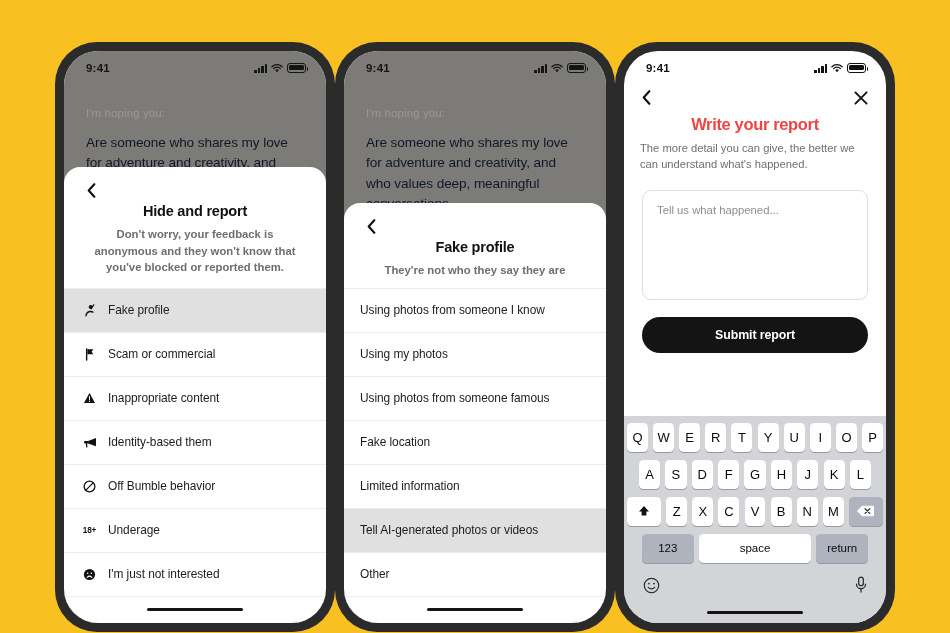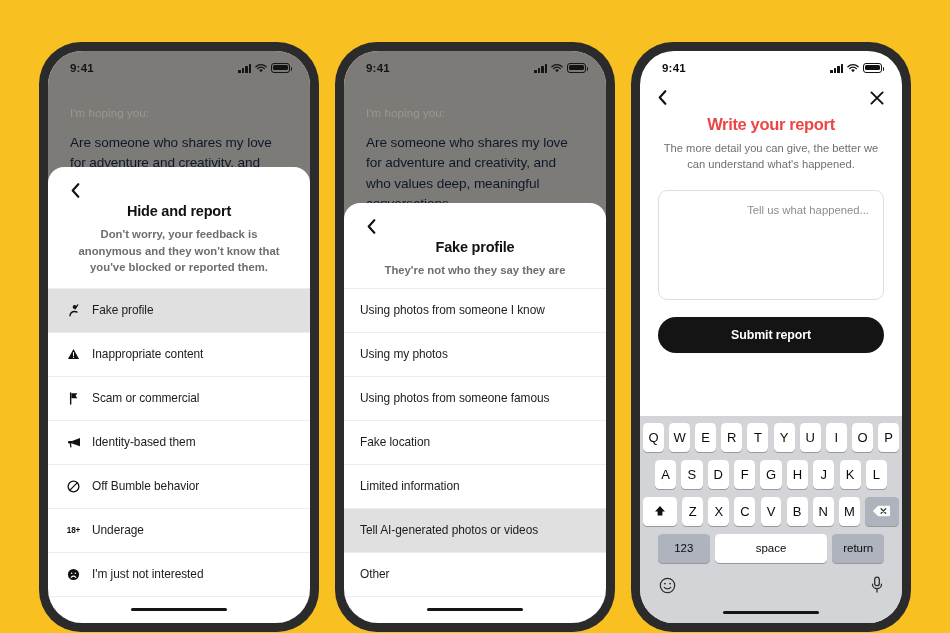--- a/index.html
+++ b/index.html
@@ -12,21 +12,20 @@
     background: #f9c022;
     position: relative;
   }
 
   .stage {
     position: absolute;
     inset: 0;
     display: flex;
     align-items: center;
     justify-content: center;
-    gap: 16px;
     margin-top: 40px;
   }
 
   
   .phone {
     position: relative;
     width: 280px;
     height: 590px;
     background: #2b2b2b;
     border-radius: 42px;
@@ -182,32 +181,31 @@
     display:flex; align-items:center; justify-content:space-between;
     padding: 6px 18px 0 18px;
     height: 28px;
   }
   .rep-topbar .ico { color:#111; display:flex; align-items:center; justify-content:center; }
   .rep-title {
     text-align:center; font-size:16.5px; font-weight:bold; color:#ef4444;
     margin-top: 6px; letter-spacing:-.35px;
   }
   .rep-sub {
-    text-align:center; font-size:11.2px; line-height:1.45; color:#6f6f6f;
+    text-align:left; font-size:11.2px; line-height:1.45; color:#6f6f6f;
     margin: 6px 16px 0 16px;
   }
   .rep-area {
     margin: 18px 18px 0 18px;
     height: 110px;
     border: 1px solid #dedede;
     border-radius: 9px;
     padding: 13px 14px;
     font-size: 11.3px;
     color: #8d8d8d;
-    text-align: right;
   }
   .rep-submit {
     margin: 17px 18px 0 18px;
     height: 36px;
     background: #141414;
     color: #fff;
     border-radius: 999px;
     display:flex; align-items:center; justify-content:center;
     font-size: 12.4px; font-weight: bold; letter-spacing:-.1px;
   }
@@ -309,37 +307,37 @@
                   <circle cx="8.2" cy="3.1" r="2.1" fill="currentColor"></circle>
                   <path d="M3.2 12.6c.4-2.8 2.4-4.6 5-4.6 1 0 1.9.2 2.6.7" stroke="currentColor" stroke-width="1.5" fill="none" stroke-linecap="round"></path>
                   <path d="M11.6.9 8.6 5.2" stroke="currentColor" stroke-width="1.3" stroke-linecap="round"></path>
                 </svg>
             </span>
             <span>Fake profile</span>
           </div>
 
           <div class="opt">
             <span class="oicon">
+              <svg width="12" height="13" viewBox="0 0 12 14">
+                  <path d="M2.4 1v12" stroke="currentColor" stroke-width="1.5" stroke-linecap="round"></path>
+                  <path d="M3.2 1.4h6.5l-2 2.6 2 2.6H3.2V1.4Z" fill="currentColor"></path>
+                </svg>
+            </span>
+            <span>Scam or commercial</span>
+          </div>
+
+          <div class="opt">
+            <span class="oicon">
               <svg width="13" height="12" viewBox="0 0 14 13">
                   <path d="M7 1 13 12H1L7 1Z" fill="currentColor"></path>
                   <path d="M7 5v3.2" stroke="#fff" stroke-width="1.1" stroke-linecap="round"></path>
                   <circle cx="7" cy="10" r=".7" fill="#fff"></circle>
                 </svg>
             </span>
             <span>Inappropriate content</span>
-          </div>
-
-          <div class="opt">
-            <span class="oicon">
-              <svg width="12" height="13" viewBox="0 0 12 14">
-                  <path d="M2.4 1v12" stroke="currentColor" stroke-width="1.5" stroke-linecap="round"></path>
-                  <path d="M3.2 1.4h6.5l-2 2.6 2 2.6H3.2V1.4Z" fill="currentColor"></path>
-                </svg>
-            </span>
-            <span>Scam or commercial</span>
           </div>
 
           <div class="opt">
             <span class="oicon">
               <svg width="14" height="12" viewBox="0 0 15 13">
                   <path d="M14 2.2 5.4 5.4v2.6L14 11V2.2Z" fill="currentColor"></path>
                   <path d="M5.4 5.3H2.4a1.4 1.4 0 0 0 0 2.8h3V5.3Z" fill="currentColor"></path>
                   <path d="M3.6 8.2l.5 3.6" stroke="currentColor" stroke-width="1.4" stroke-linecap="round"></path>
                 </svg>
             </span>

